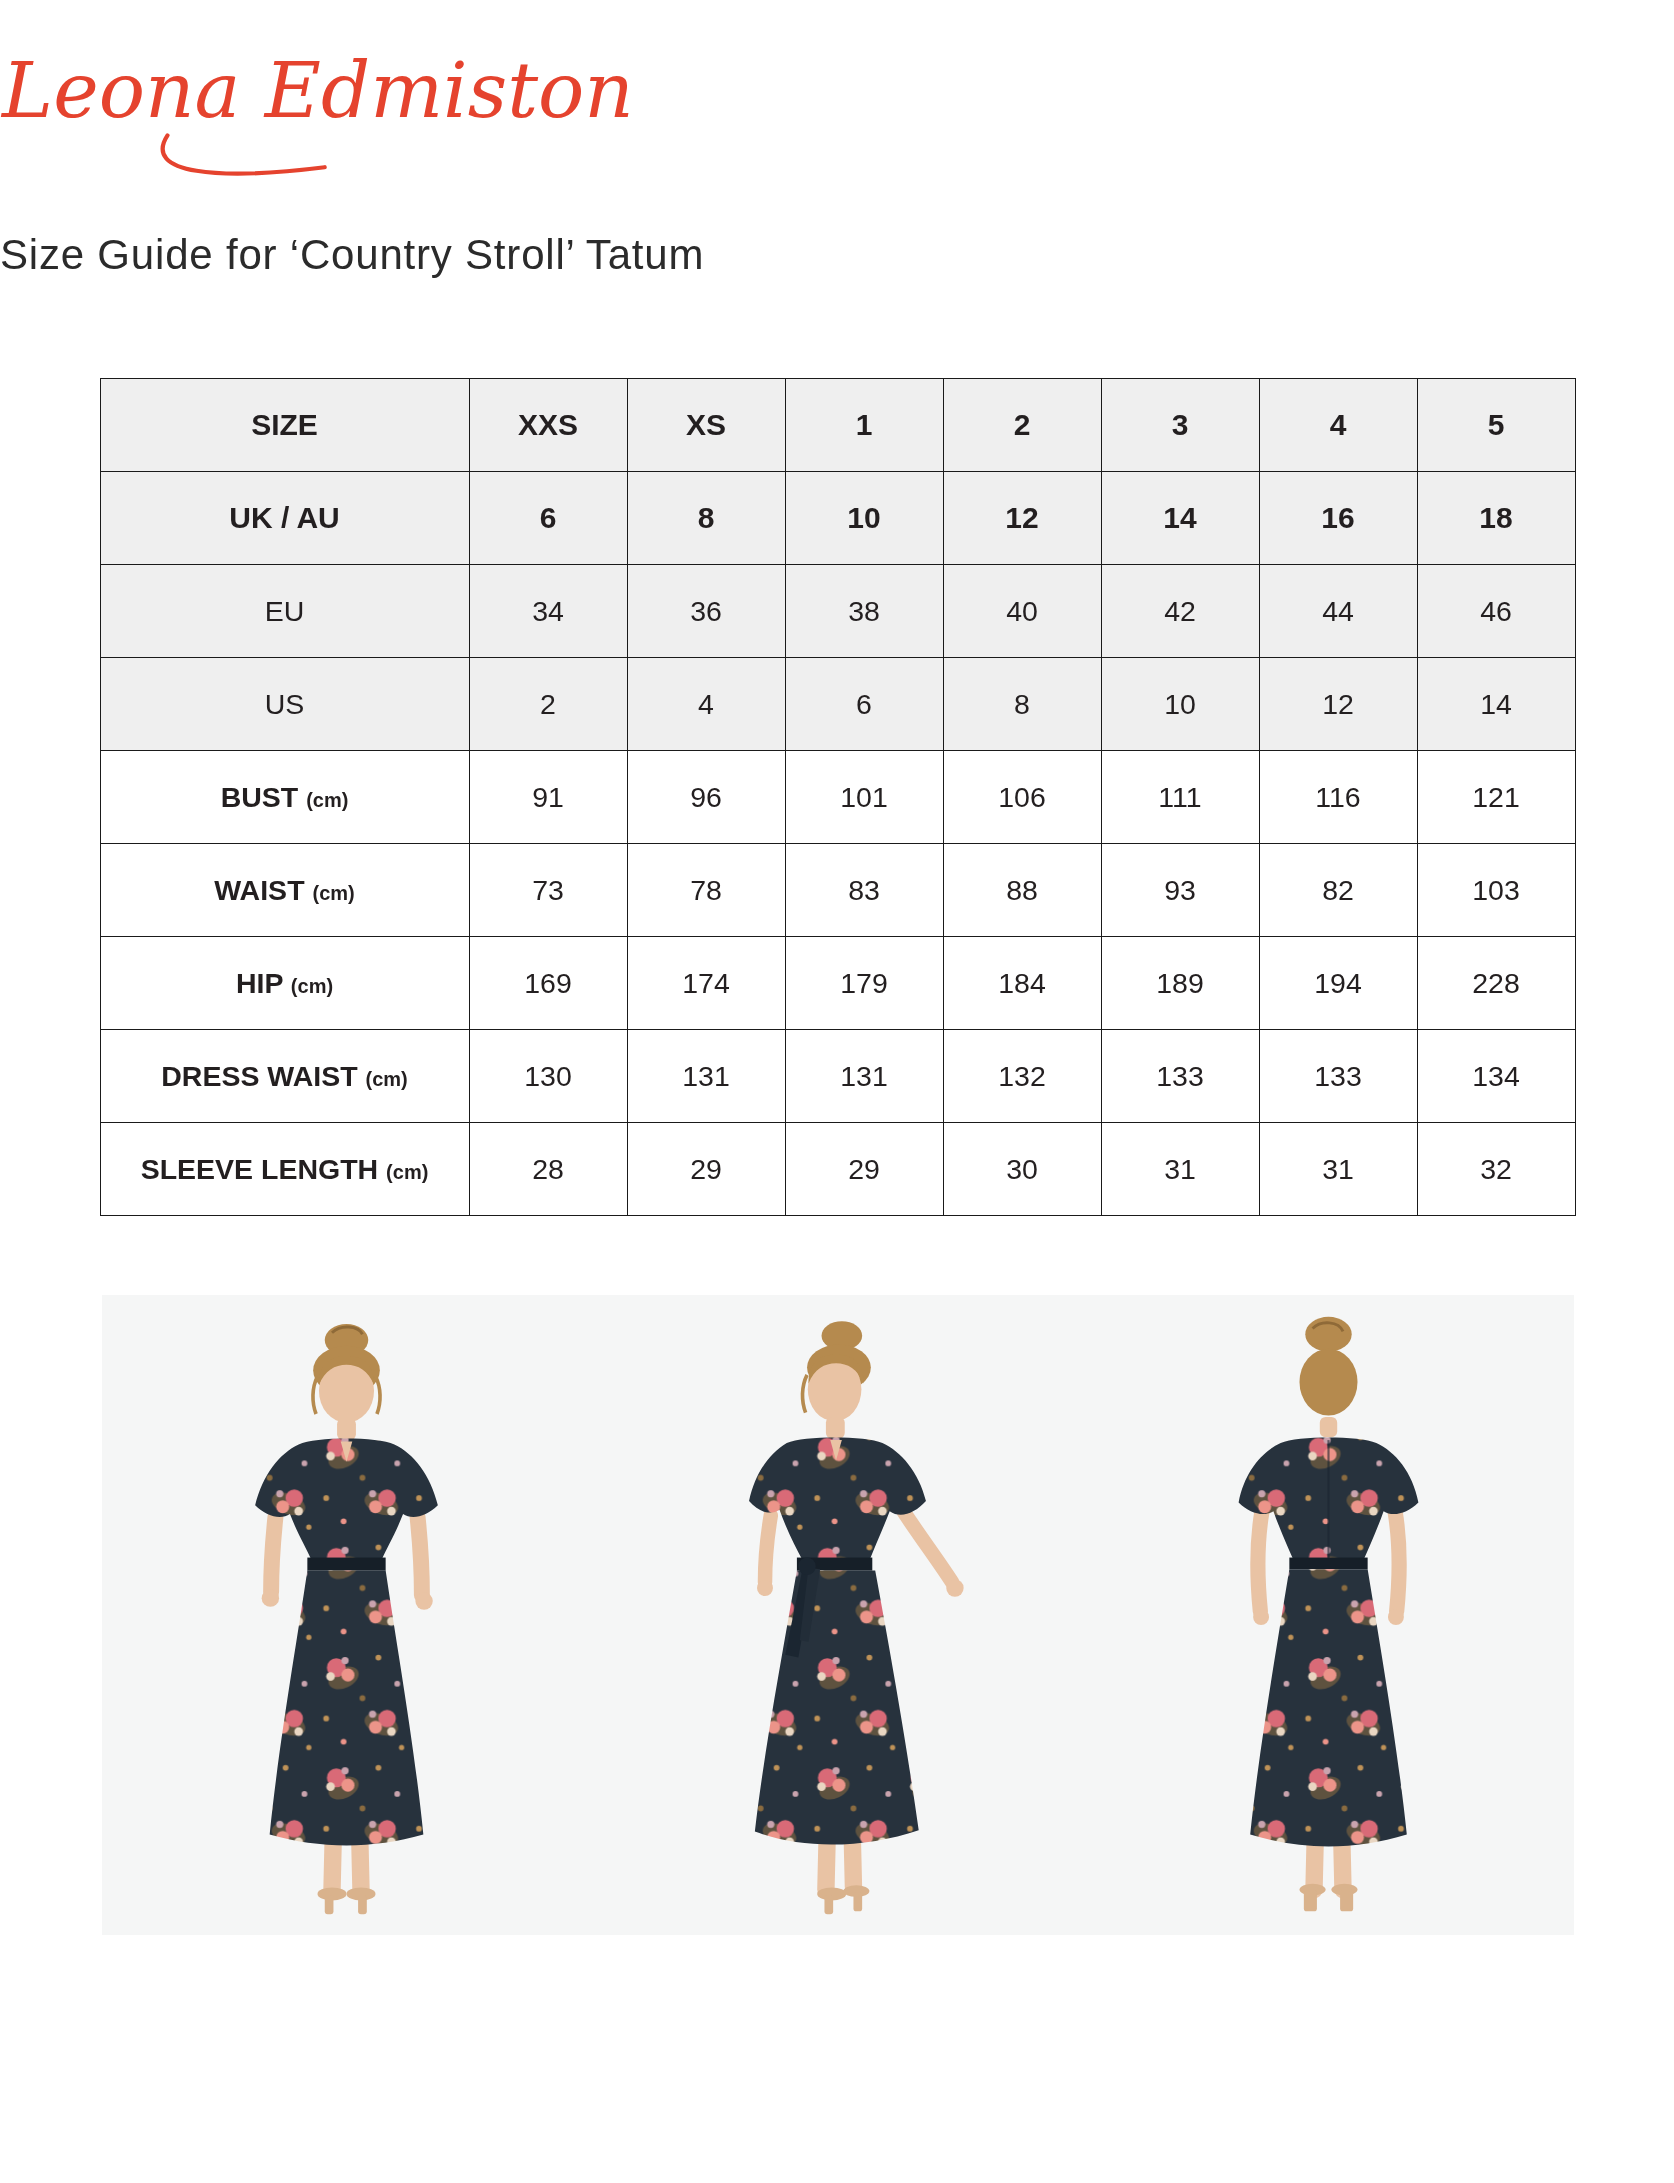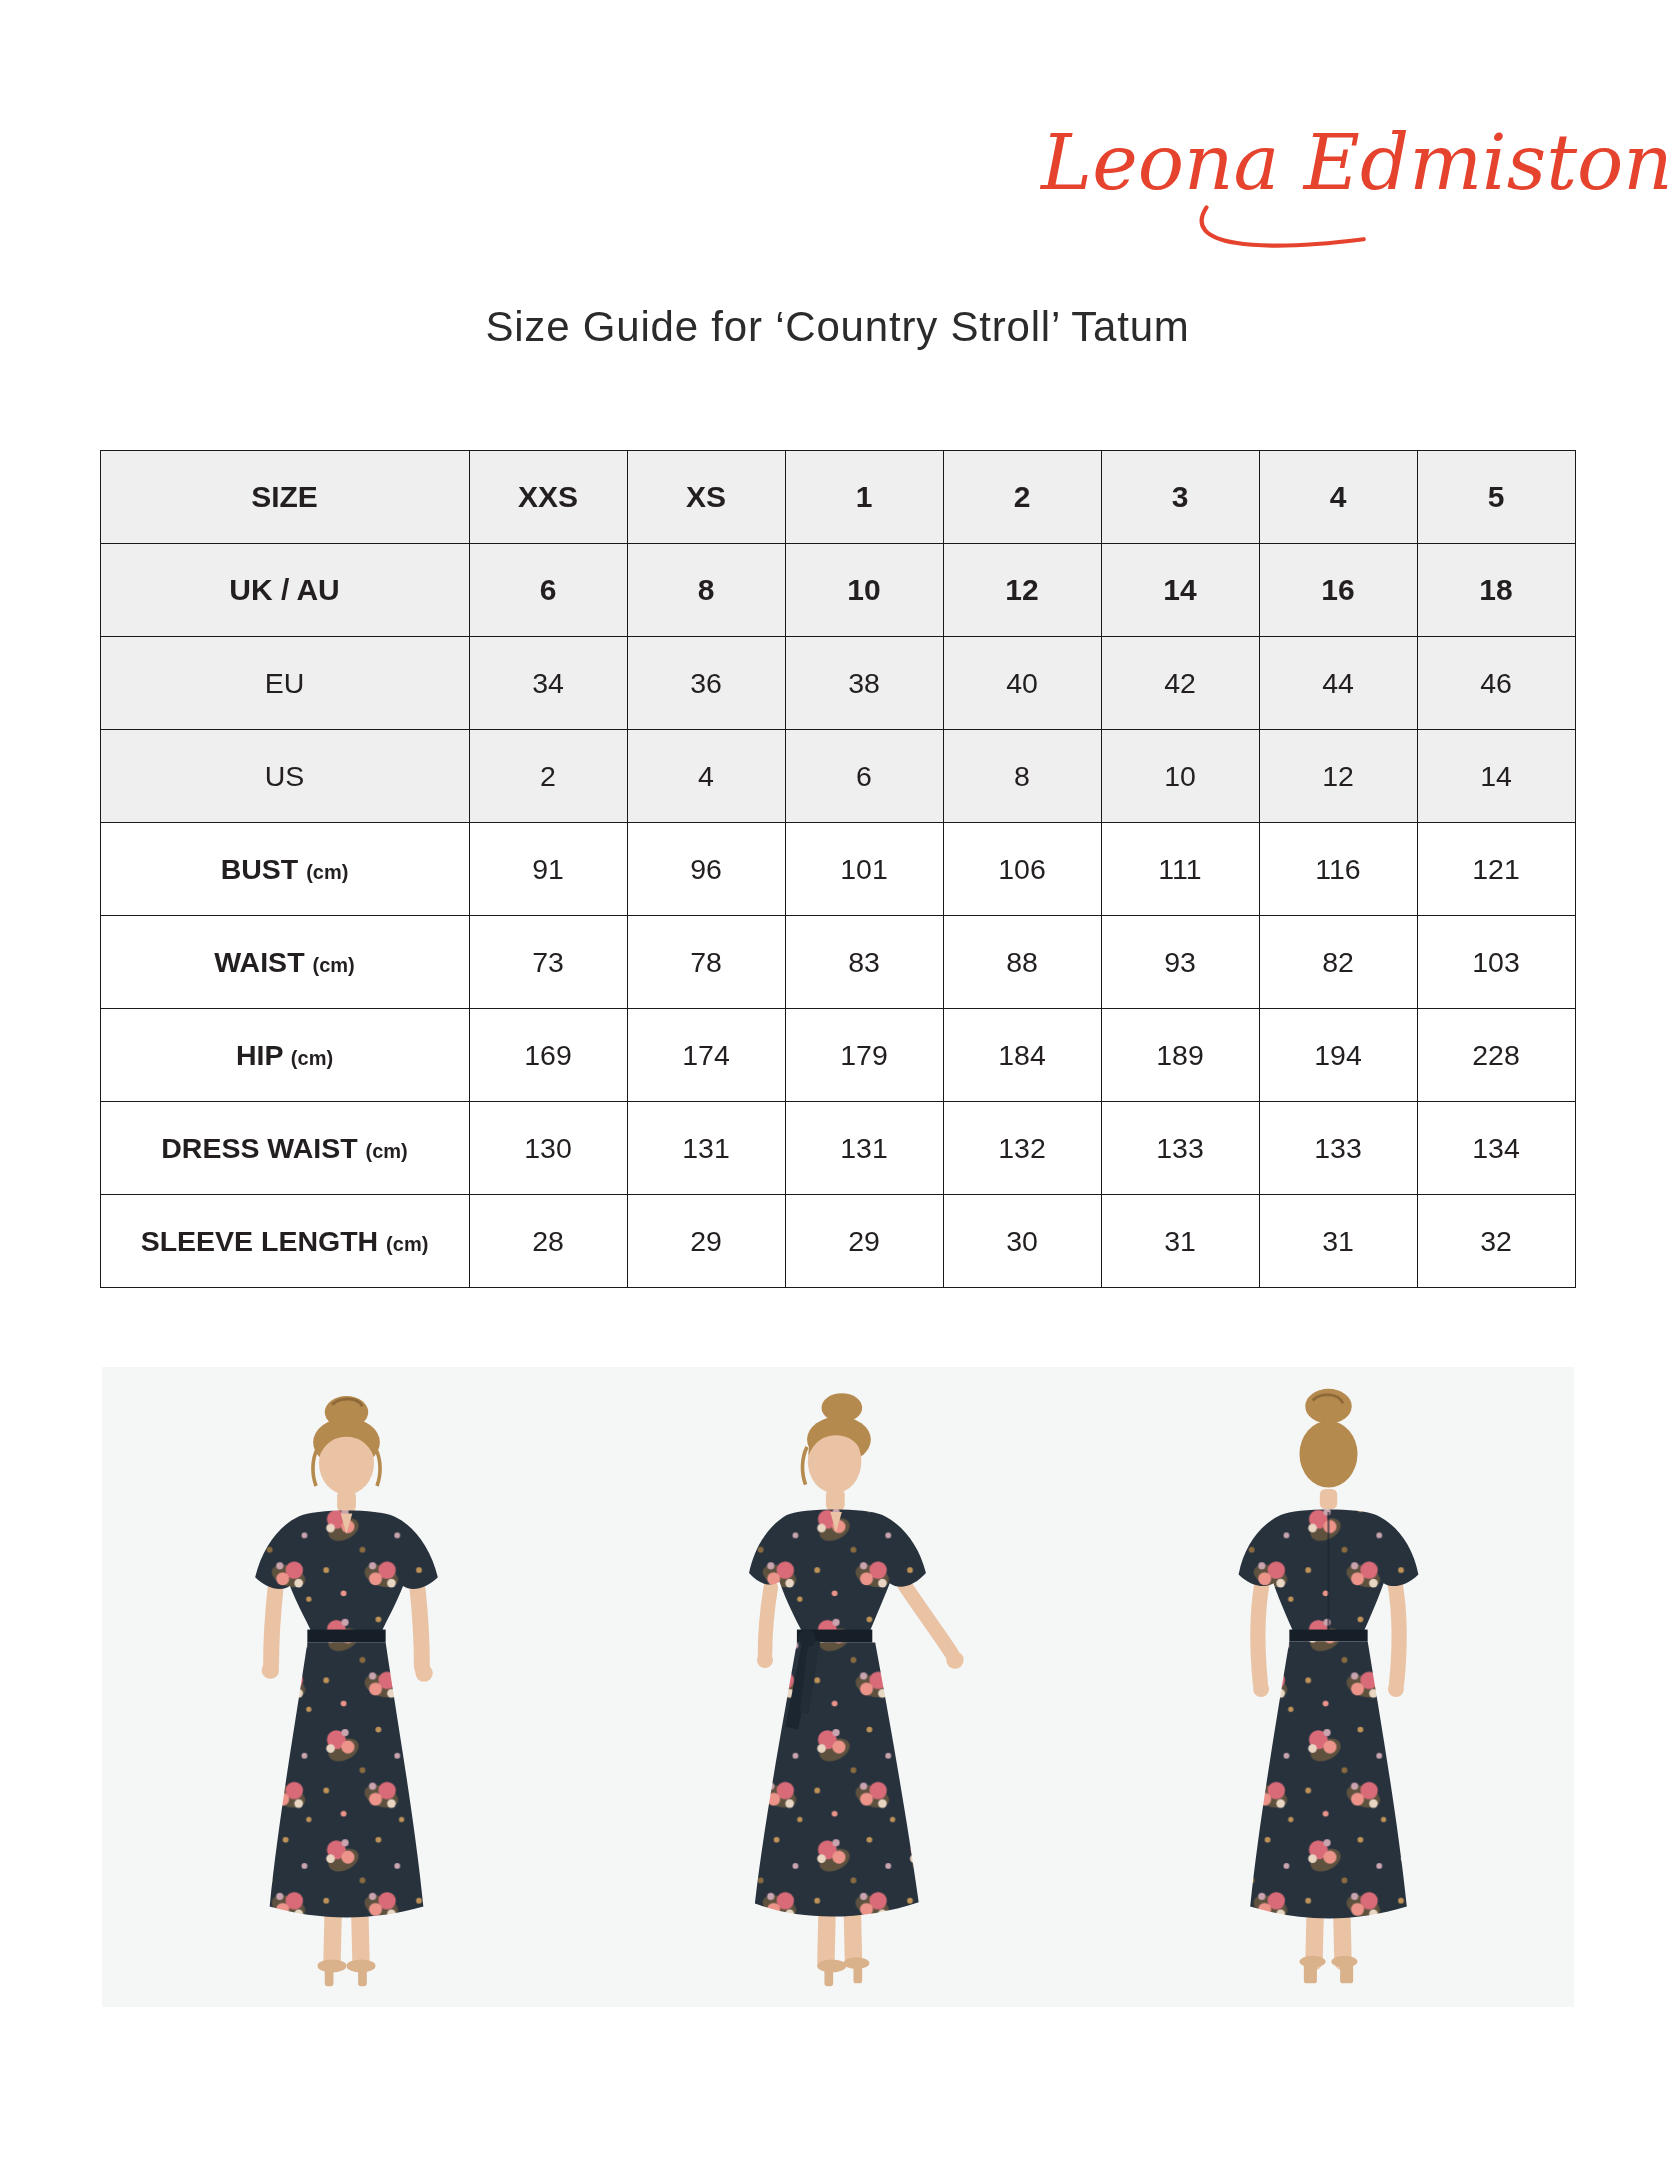--- a/index.html
+++ b/index.html
@@ -8,34 +8,33 @@
     width:1675px;
     height:2183px;
     background:#ffffff;
     overflow:hidden;
     font-family:"Liberation Sans",sans-serif;
     color:#231f20;
   }
   
   .logo-wrap{
     display:flex;
-    justify-content:flex-end;
+    justify-content:flex-start;
     align-items:center;
-    padding-top:72px;
     height:199px;
   }
   .logo-svg text{
     font-family:"DejaVu Serif",serif;
     font-style:italic;
     font-size:92px;
   }
   
   .title{
     margin:32px 0 0 0;
-    text-align:center;
+    text-align:left;
     font-size:42px;
     font-weight:400;
     letter-spacing:0.8px;
     color:#2b2b2b;
   }
   
   .size-table{
     width:1471px;
     margin:99px auto 0 auto;
     border-collapse:collapse;

